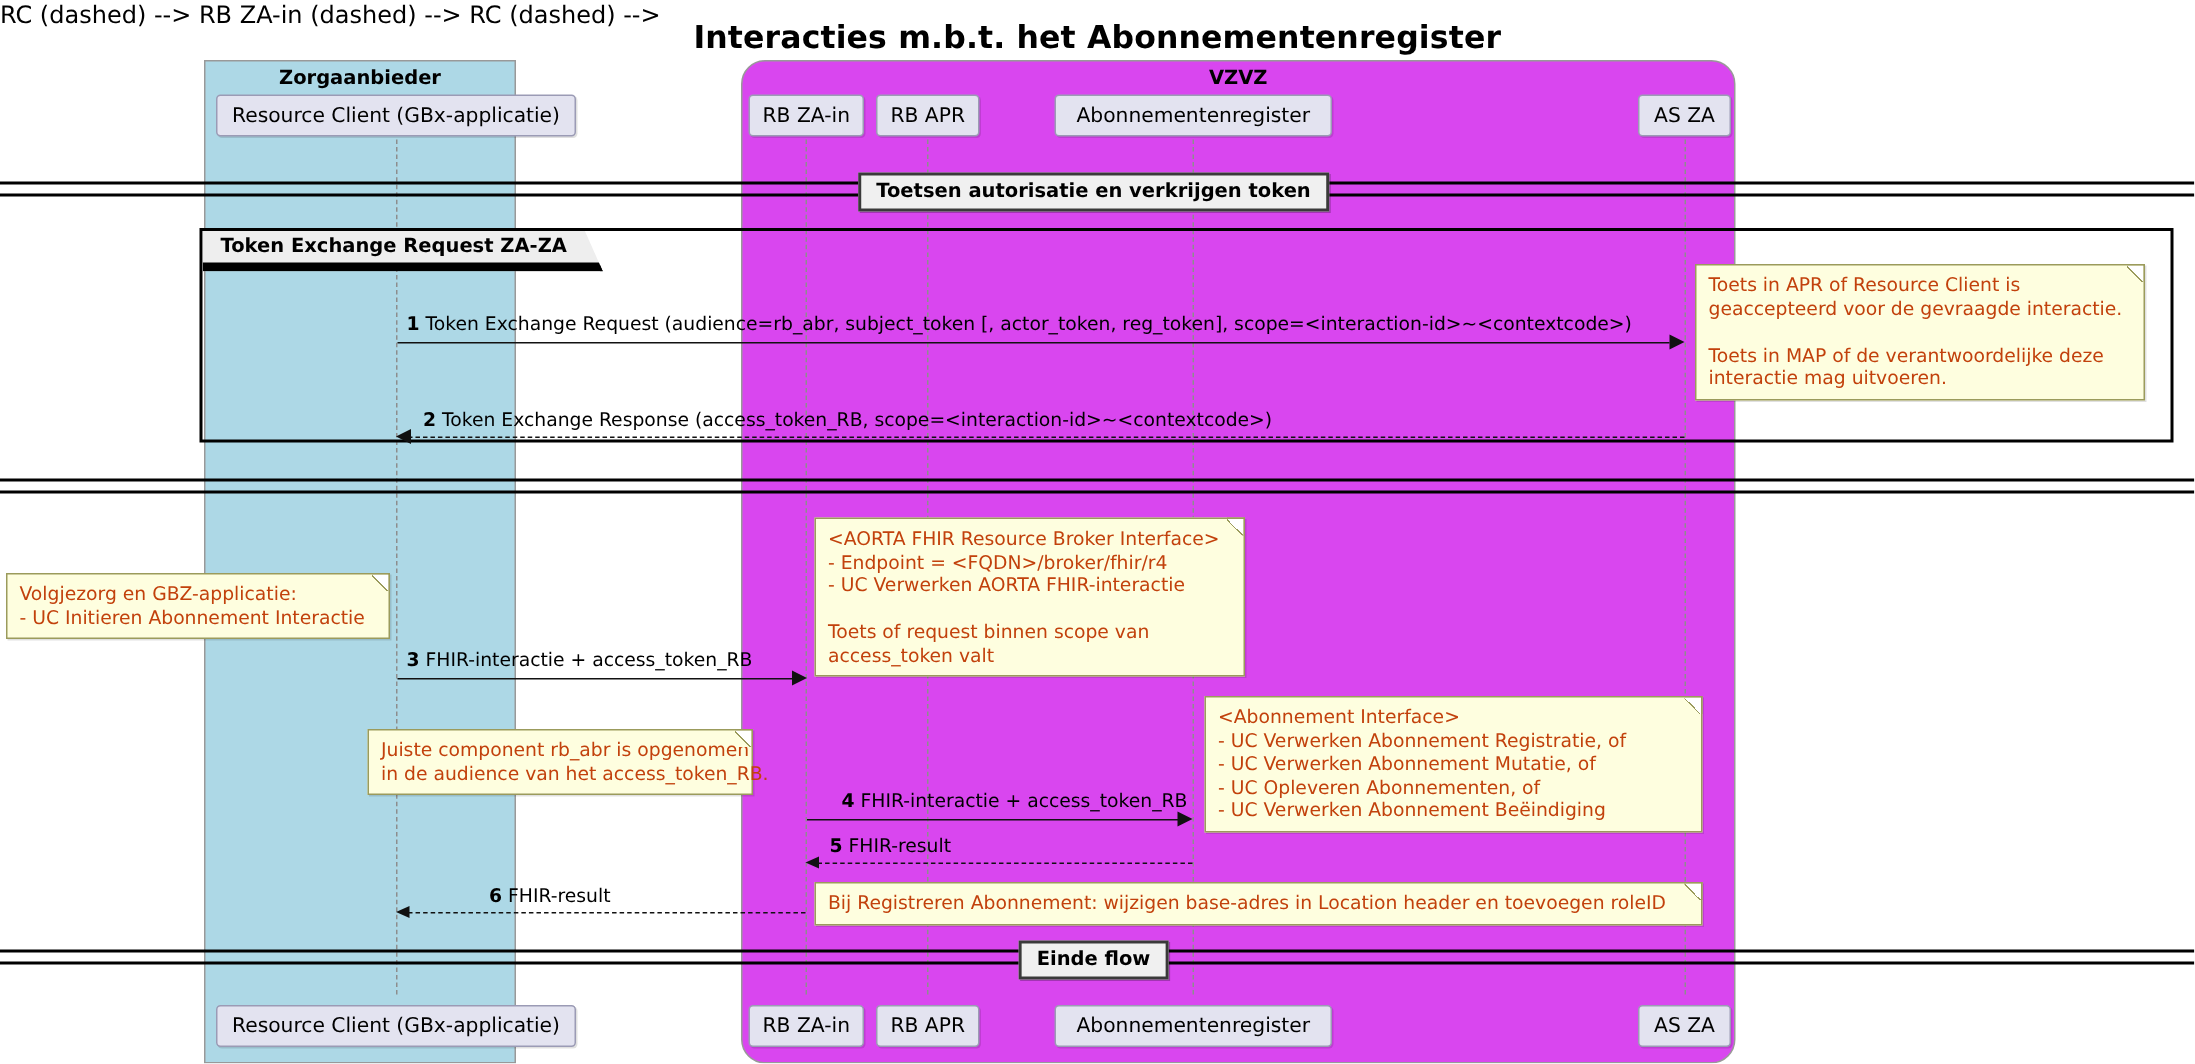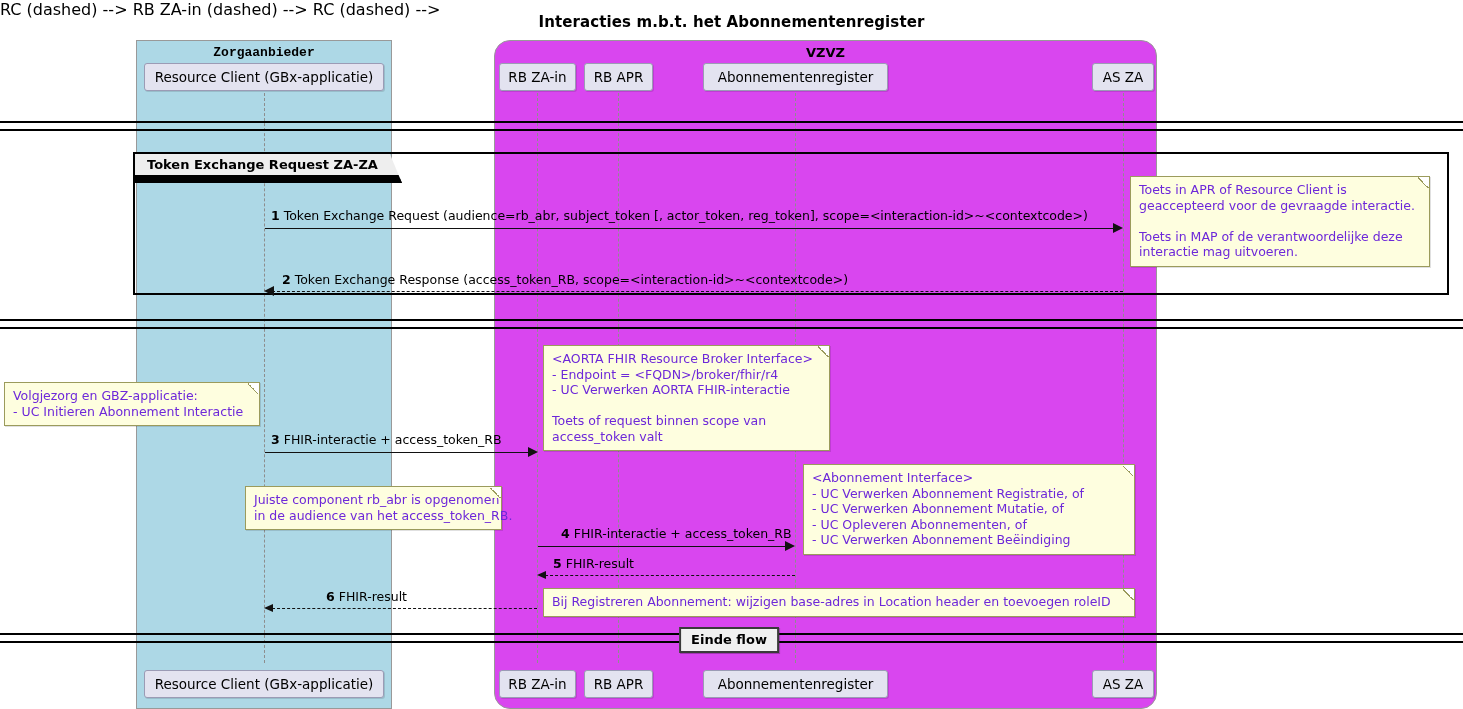--- a/index.html
+++ b/index.html
@@ -13,21 +13,21 @@
     width: 1463px;
     height: 709px;
     background: #ffffff;
     overflow: hidden;
   }
 
   .diag-title {
     position: absolute;
     left: 0; right: 0; top: 13px;
     text-align: center;
-    font-size: 15px;
+    font-size: 21px;
     font-weight: bold;
     color: #000000;
     letter-spacing: .1px;
   }
 
   
   .group-box {
     position: absolute;
     border: 1px solid #999999;
   }
@@ -89,38 +89,38 @@
   
   .frame {
     position: absolute;
     border: 2px solid #000000;
     background: transparent;
   }
   .frame-tab {
     position: absolute;
     background: #EEEEEE;
     border-right: 2px solid #000;
-    border-bottom: 8px solid #000000;
+    border-bottom: 6px solid #000000;
     font-size: 13px;
     font-weight: bold;
     color: #000;
     padding: 3px 22px 3px 12px;
     white-space: nowrap;
     clip-path: polygon(0 0, calc(100% - 12px) 0, 100% 100%, 0 100%);
   }
 
   
   .note {
     position: absolute;
     background: #FEFEDF;
     border: 1px solid #9b9b5c;
     padding: 5px 8px 6px 8px;
     font-size: 12.5px;
     line-height: 15.5px;
-    color: #6d28d9;
+    color: #c2410c;
     white-space: pre;
     box-shadow: 1px 1px 0 rgba(0,0,0,.12);
   }
   .note::after {
     content: "";
     position: absolute;
     top: -1px; right: -1px;
     width: 11px; height: 11px;
     background: linear-gradient(225deg, #ffffff 0 50%, #9b9b5c 50% 56%, #FEFEDF 56% 100%);
     border-top: 1px solid #9b9b5c;
@@ -165,21 +165,21 @@
 </style>
 </head>
 <body>
 
 <div id="canvas">
 
   
   <div class="diag-title">Interacties m.b.t. het Abonnementenregister</div>
 
   
-  <div class="group-box grp-za" style="left:136px; top:40px; width:256px; height:669px;font-family:Liberation Mono, monospace;">
+  <div class="group-box grp-za" style="left:136px; top:40px; width:208px; height:669px;">
     <div class="group-title">Zorgaanbieder</div>
   </div>
 
   <div class="group-box grp-vzvz" style="left:494px; top:40px; width:663px; height:669px;">
     <div class="group-title">VZVZ</div>
   </div>
 
   
   <div class="lifeline" style="left:264px; top:93px; height:570px;"></div>
   <div class="lifeline" style="left:537px; top:93px; height:570px;"></div>
@@ -189,20 +189,21 @@
 
   
   <div class="pbox" style="left:144px; top:63px; width:240px; height:28px;">Resource Client (GBx-applicatie)</div>
   <div class="pbox" style="left:499px; top:63px; width:77px; height:28px;">RB ZA-in</div>
   <div class="pbox" style="left:584px; top:63px; width:69px; height:28px;">RB APR</div>
   <div class="pbox" style="left:703px; top:63px; width:185px; height:28px;">Abonnementenregister</div>
   <div class="pbox" style="left:1092px; top:63px; width:62px; height:28px;">AS ZA</div>
 
   
   <div class="divider-band" style="top:121px;"></div>
+  <div class="divider-label" style="left:729px; top:115px;">Toetsen autorisatie en verkrijgen token</div>
 
   
   <div class="frame" style="left:133px; top:152px; width:1316px; height:143px;"></div>
   <div class="frame-tab" style="left:135px; top:154px;">Token Exchange Request ZA-ZA</div>
 
   
   <div class="note" style="left:1130px; top:176px; width:300px;">Toets in APR of Resource Client is
 geaccepteerd voor de gevraagde interactie.
 
 Toets in MAP of de verantwoordelijke deze

